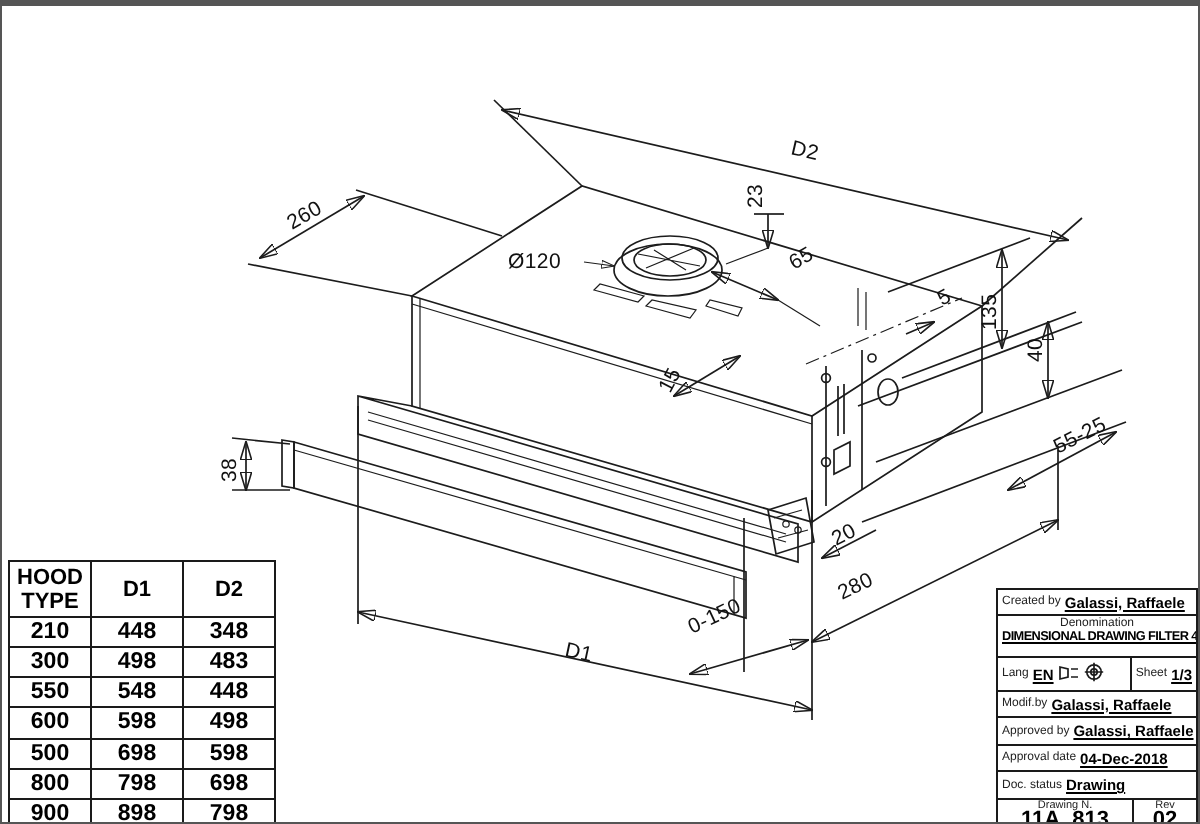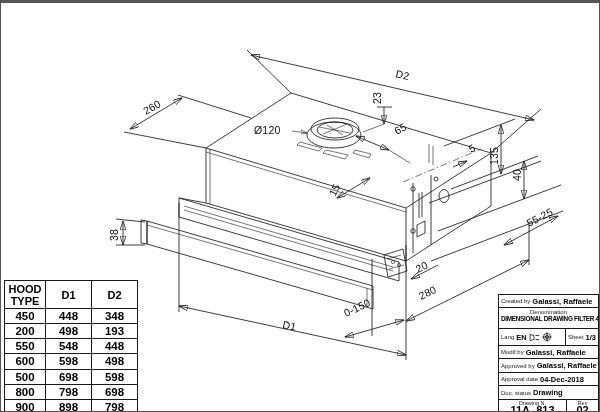--- a/index.html
+++ b/index.html
@@ -31,21 +31,21 @@
   #hood-table td.c2 { width:46px; }
 
   
   #title-block {
     position:absolute; left:497px; top:291px; width:101px; height:121px;
     border:1.4px solid #1a1a1a; background:#fff; color:#000;
   }
   .tb-row { border-bottom:1px solid #1a1a1a; display:flex; align-items:center;
             padding:0 2px; overflow:hidden; white-space:nowrap; }
   .tb-lbl { font-size:6px; color:#222; margin-right:2px; flex:0 0 auto; }
-  .tb-val { font-size:7.5px; font-weight:bold; }
+  .tb-val { font-size:7.5px; font-weight:bold;text-decoration:underline; }
   .r-created { height:13px; }
   .r-denom { height:21px; display:block; text-align:center; padding-top:1px; }
   .r-denom .tb-lbl { display:block; margin:0; }
   .r-denom .tb-val { display:block; font-size:6.4px; letter-spacing:-0.3px; }
   .r-lang { height:17px; }
   .r-lang .sep { border-left:1px solid #1a1a1a; align-self:stretch; margin:0 2px 0 auto; }
   .r-modif { height:13px; }
   .r-approved { height:14px; }
   .r-appdate { height:13px;align-items:center; }
   .r-status { height:14px; }
@@ -188,28 +188,28 @@
 
   
   <table id="hood-table">
     <tbody>
         <tr class="hdr">
       <td class="c0">HOOD TYPE</td>
       <td class="c1">D1</td>
       <td class="c2">D2</td>
     </tr>
     <tr>
-      <td>450</td>
+      <td>210</td>
       <td>448</td>
       <td>348</td>
     </tr>
     <tr>
-      <td>200</td>
+      <td>300</td>
       <td>498</td>
-      <td>193</td>
+      <td>483</td>
     </tr>
     <tr>
       <td>550</td>
       <td>548</td>
       <td>448</td>
     </tr>
     <tr>
       <td>600</td>
       <td>598</td>
       <td>498</td>

